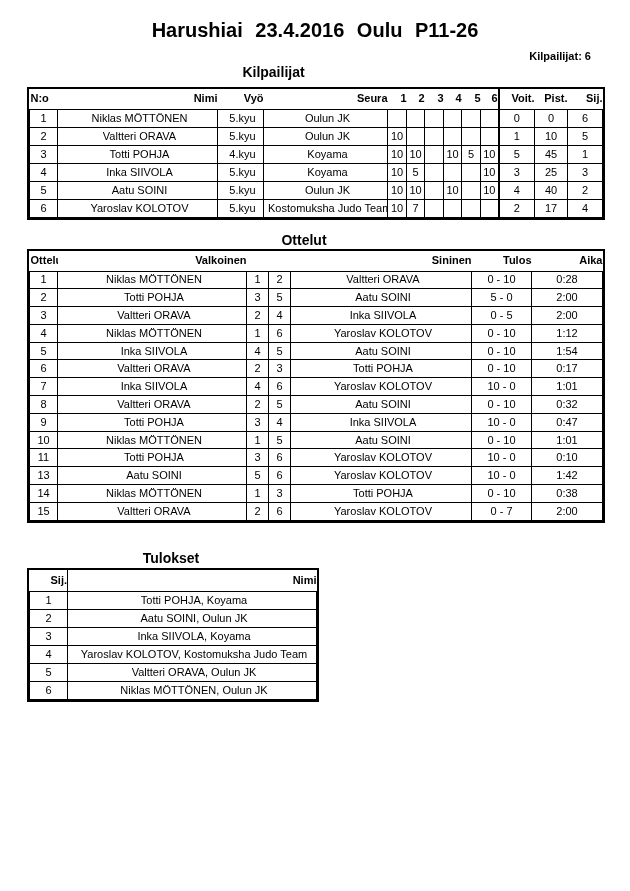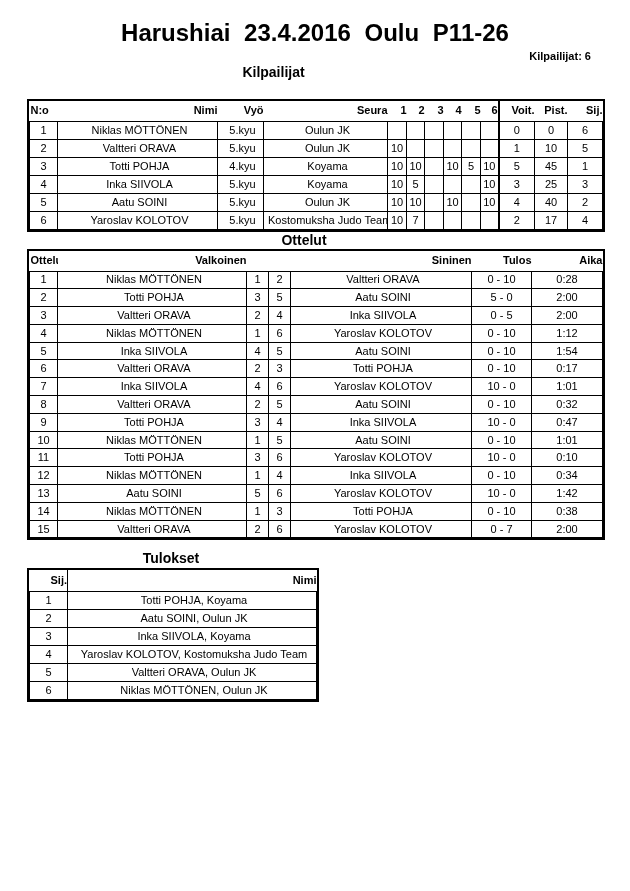--- a/index.html
+++ b/index.html
@@ -2,29 +2,29 @@
 <html><head>
 <meta charset="utf-8">
 <style>
   * { margin:0; padding:0; box-sizing:border-box; }
   html,body { width:630px; height:891px; background:#ffffff; color:#000;
               font-family:"Liberation Sans", sans-serif; }
   body { position:relative; overflow:hidden; }
   .abs { position:absolute; }
 
   .page-title { top:19px; left:0; width:630px; text-align:center;
-                font-size:24px; font-weight:bold; word-spacing:7px; white-space:nowrap; }
+                font-size:20px; font-weight:bold; word-spacing:7px; white-space:nowrap; }
   .count-label { top:50px; right:39px; font-size:11px; font-weight:bold; }
   .sec-head { font-weight:bold; font-size:14px; text-align:center; white-space:nowrap; }
   .sec-kilp { top:64px; left:0; width:540px;padding-left:7px; }
   .sec-ott  { top:232px; left:8px; width:592px; }
   .sec-tul  { top:550px; left:0; width:342px; }
 
   .tbl-wrap { position:absolute; border:2px solid #000; background:#fff; }
-  .w-kilp { left:27px; top:99px; }
+  .w-kilp { left:27px; top:87px; }
   .w-ott  { left:27px; top:249px; }
   .w-tul  { left:27px; top:568px; }
 
   table { border-collapse:collapse; table-layout:fixed; }
   .t-kilp, .t-ott { width:573px; }
   .t-tul { width:287px; }
 
   th, td { font-size:11px; vertical-align:middle; overflow:hidden;
            white-space:nowrap; line-height:1; }
   thead th { font-weight:bold; border:none; border-bottom:1px solid #000;
@@ -317,29 +317,20 @@
         <tr>
           <td class="ac">11</td>
           <td class="al">Totti POHJA</td>
           <td class="ac">3</td>
           <td class="ac">6</td>
           <td class="al">Yaroslav KOLOTOV</td>
           <td class="ac">10 - 0</td>
           <td class="ac">0:10</td>
         </tr>
 
-        <tr>
-          <td class="ac">12</td>
-          <td class="al">Niklas MÖTTÖNEN</td>
-          <td class="ac">1</td>
-          <td class="ac">4</td>
-          <td class="al">Inka SIIVOLA</td>
-          <td class="ac">0 - 10</td>
-          <td class="ac">0:34</td>
-        </tr>
 
         <tr>
           <td class="ac">13</td>
           <td class="al">Aatu SOINI</td>
           <td class="ac">5</td>
           <td class="ac">6</td>
           <td class="al">Yaroslav KOLOTOV</td>
           <td class="ac">10 - 0</td>
           <td class="ac">1:42</td>
         </tr>

